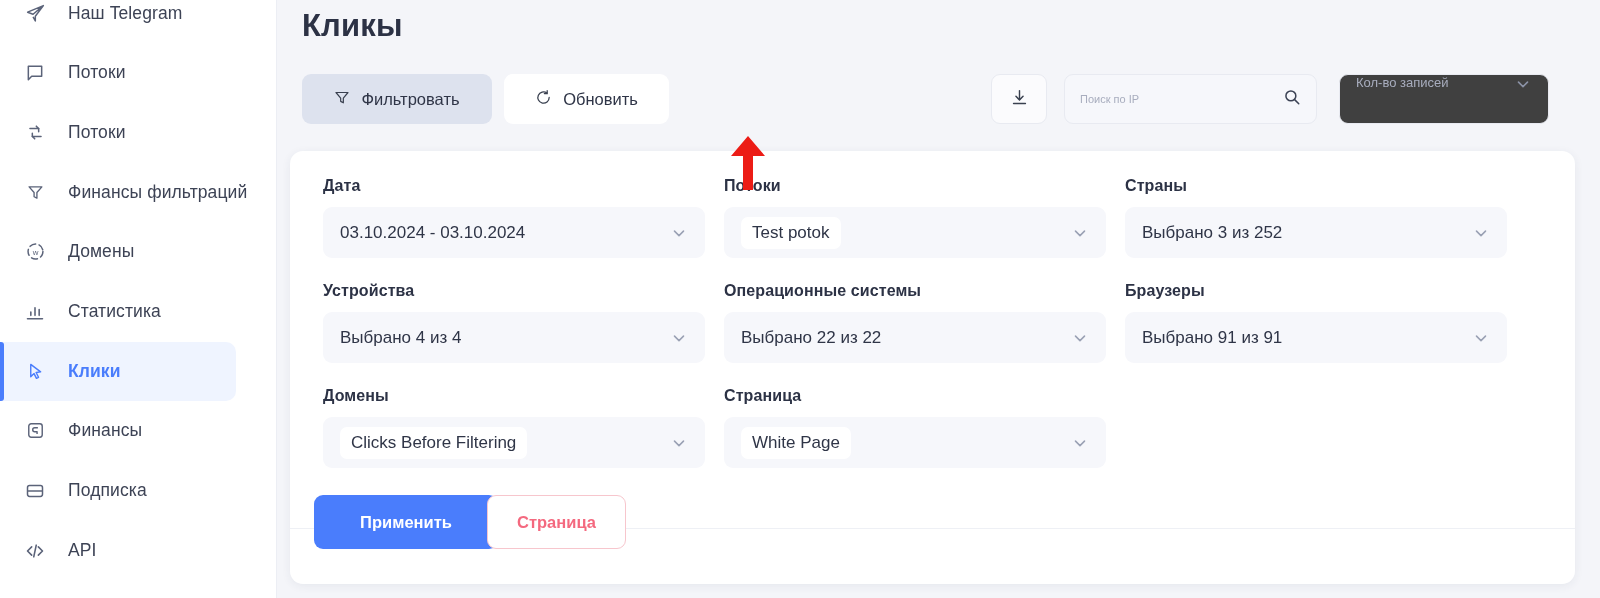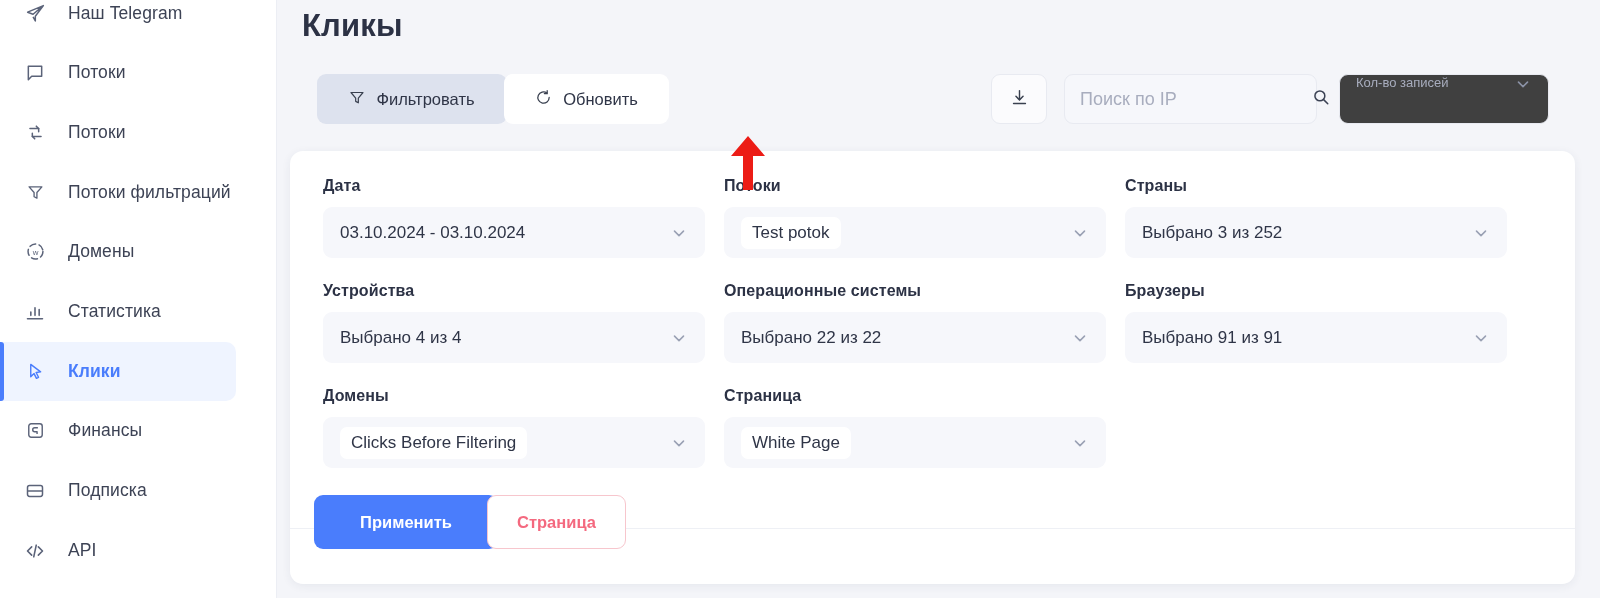--- a/index.html
+++ b/index.html
@@ -53,41 +53,41 @@
     font-size: 31px; font-weight: bold; color: #2c3245; letter-spacing: .2px;
   }
 
   
   .tb-btn {
     position: absolute; height: 50px; border-radius: 9px;
     display: flex; align-items: center; justify-content: center;
     font-size: 16.5px; gap: 11px; cursor: pointer;
   }
   #btn-filter {
-    left: 40px; top: 74px; width: 190px;
+    left: 25px; top: 74px; width: 190px;
     background: #dde2ee; color: #2f3547;
   }
   #btn-refresh {
     left: 227px; top: 74px; width: 165px;
     background: #ffffff; color: #2f3547;
   }
   #btn-download {
     position: absolute; left: 714px; top: 74px; width: 56px; height: 50px;
     background: #fbfbfd; border: 1px solid #e8eaf1; border-radius: 9px;
     display: flex; align-items: center; justify-content: center;
     color: #39404f; cursor: pointer;
   }
   #search-box {
     position: absolute; left: 787px; top: 74px; width: 253px; height: 50px;
     background: #f6f7fb; border: 1px solid #e8eaf1; border-radius: 9px;
     display: flex; align-items: center; padding: 0 15px;
   }
   #search-box input {
     flex: 1; border: 0; outline: 0; background: transparent;
-    font-family: "Liberation Sans", sans-serif; font-size: 18px; color: #4a5163;
+    font-family: "Liberation Sans", sans-serif; font-size: 11px; color: #4a5163;
   }
   #search-box input::placeholder { color: #a8adbe; }
   #records-select {
     position: absolute; left: 1062px; top: 74px; width: 210px; height: 50px;
     background: #404040; border: 1px solid #e8eaf1; border-radius: 9px;
     display: flex; align-items: flex-start; padding: 0 16px;
     font-size: 13px; color: #a8adbe; cursor: pointer;
   }
   #records-select .cv { flex: 1; }
 
@@ -183,21 +183,21 @@
       </span>
       <span class="lbl">Потоки</span>
     </div>
 
     <div class="nav-item" style="top:163px">
       <span class="ico">
         <svg width="17" height="19" viewBox="0 0 24 24" fill="none" stroke="currentColor" stroke-width="1.9" stroke-linejoin="round">
             <path d="M3 4h18l-7 8v8l-4-2v-6z"></path>
           </svg>
       </span>
-      <span class="lbl">Потоки фильтраций</span>
+      <span class="lbl">Финансы фильтраций</span>
     </div>
 
     <div class="nav-item" style="top:222px">
       <span class="ico">
         <svg width="21" height="21" viewBox="0 0 24 24" fill="none" stroke="currentColor" stroke-width="1.7" stroke-linecap="round">
             <circle cx="12" cy="12" r="8.5" stroke-dasharray="7 4"></circle>
             <text x="12" y="15.5" font-size="9" font-family="Liberation Sans" fill="currentColor" stroke="none" text-anchor="middle">w</text>
           </svg>
       </span>
       <span class="lbl">Домены</span>

